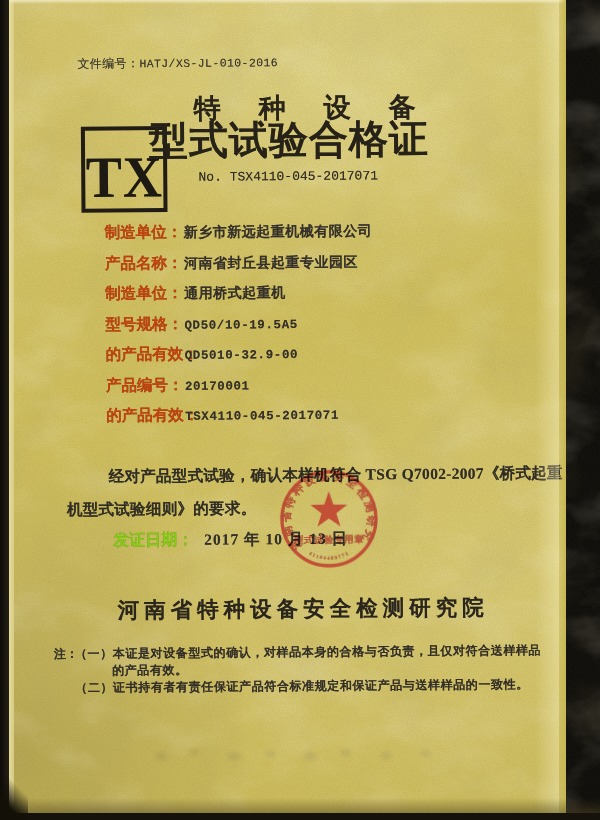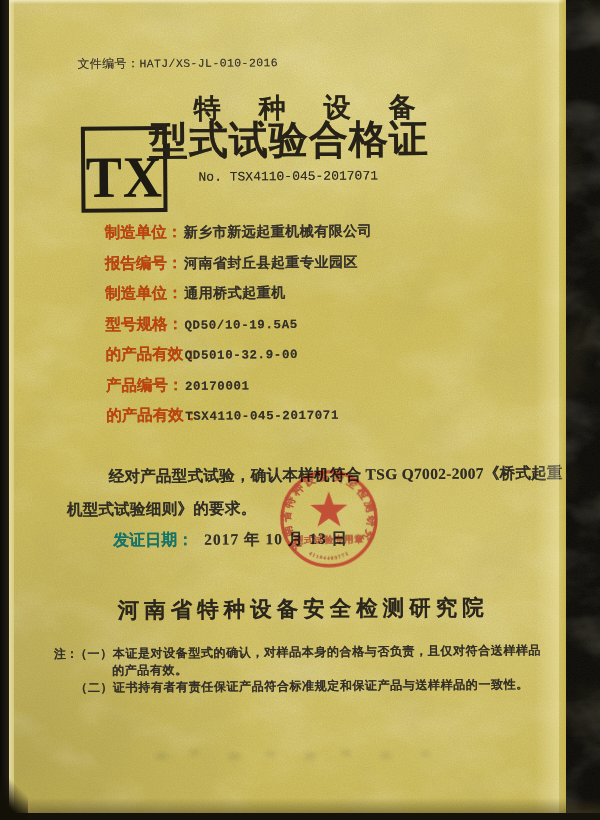--- a/index.html
+++ b/index.html
@@ -55,21 +55,21 @@
   .cert-no{
     position:absolute;left:0;right:0;top:169px;text-align:center;padding-left:14px;
     font-family:"Liberation Mono","DejaVu Sans Mono",monospace;font-size:13px;color:#2f2b23;
   }
   .frow{position:absolute;left:106px;white-space:nowrap;}
   .frow .flabel{display:inline-block;width:79px;font-size:15.5px;font-weight:bold;color:#c2410c;}
   .frow .fvalue{font-size:14px;font-weight:600;color:#35312a;letter-spacing:.5px;}
   .frow .fvalue.code{font-family:"Liberation Mono","DejaVu Sans Mono",monospace;font-size:12.5px;letter-spacing:.6px;}
   .st-line{position:absolute;left:66px;font-size:15.5px;font-weight:600;letter-spacing:.3px;color:#302d25;white-space:nowrap;}
   .issue{position:absolute;left:112px;top:529px;white-space:nowrap;}
-  .issue .ilabel{display:inline-block;width:91px;font-size:16px;font-weight:bold;color:#0f766e;}
+  .issue .ilabel{display:inline-block;width:91px;font-size:16px;font-weight:bold;color:#84cc16;}
   .issue .idate{font-size:15.5px;font-weight:600;color:#34302a;letter-spacing:1px;}
   .issuer{
     position:absolute;left:0;right:0;top:594px;text-align:center;padding-left:37px;
     font-size:21.5px;font-weight:bold;letter-spacing:5px;color:#2a261d;
   }
   .note-label{position:absolute;left:52px;top:644px;font-size:12px;font-weight:bold;}
   .note-line{position:absolute;font-size:12px;font-weight:600;letter-spacing:.6px;color:#332f27;white-space:nowrap;}
   .note-1{left:73px;top:644px;}
   .note-2{left:110px;top:661px;}
   .note-3{left:73px;top:678px;}
@@ -137,21 +137,21 @@
       </div>
 
     <div class="main-title">型式试验合格证</div>
 
     <div class="cert-no">No.  TSX4110-045-2017071</div>
 
     <div class="frow" style="top:221px">
       <span class="flabel">制造单位：</span><span class="fvalue">新乡市新远起重机械有限公司</span>
     </div>
     <div class="frow" style="top:252px">
-      <span class="flabel">报告编号：</span><span class="fvalue">河南省封丘县起重专业园区</span>
+      <span class="flabel">产品名称：</span><span class="fvalue">河南省封丘县起重专业园区</span>
     </div>
     <div class="frow" style="top:282px">
       <span class="flabel">制造单位：</span><span class="fvalue">通用桥式起重机</span>
     </div>
     <div class="frow" style="top:313px">
       <span class="flabel">型号规格：</span><span class="fvalue code">QD50/10-19.5A5</span>
     </div>
     <div class="frow" style="top:343px">
       <span class="flabel">的产品有效：</span><span class="fvalue code">QD5010-32.9-00</span>
     </div>

